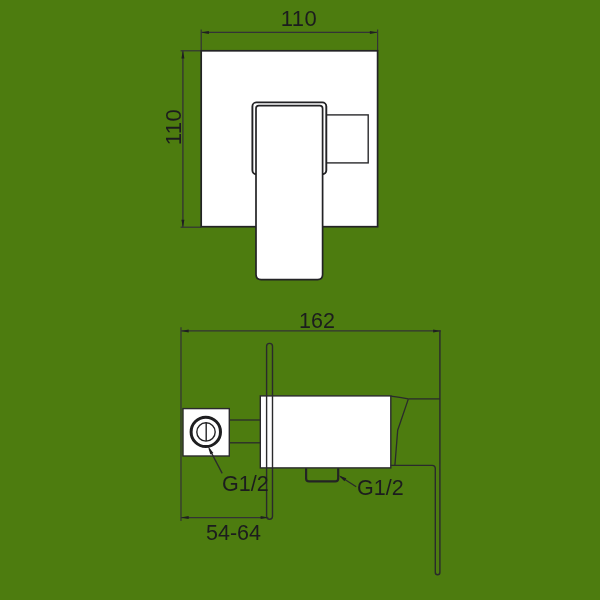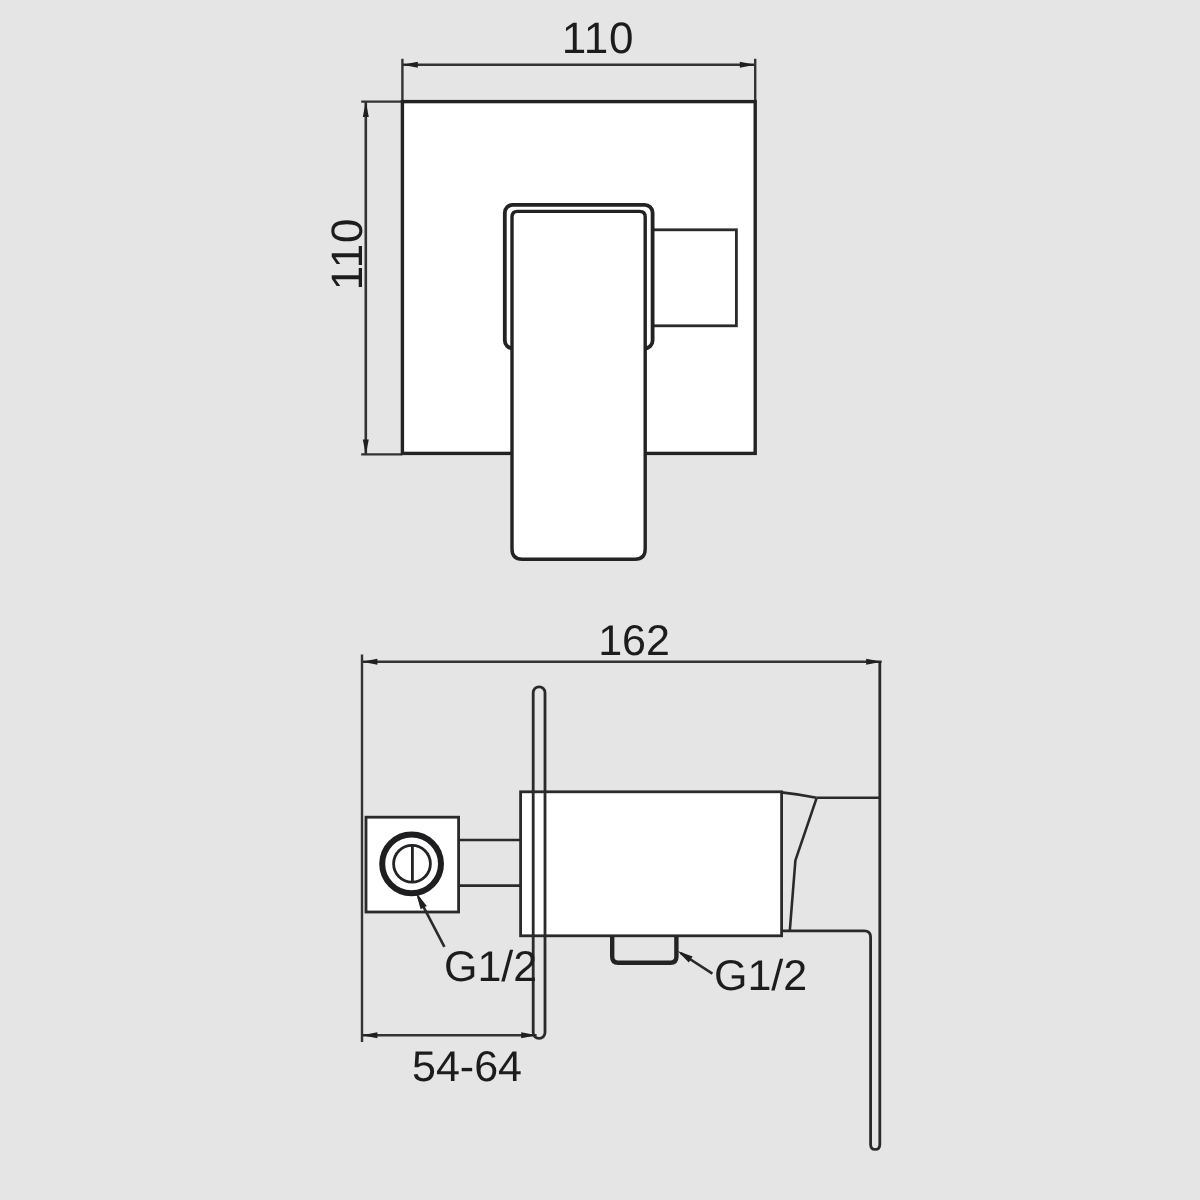--- a/index.html
+++ b/index.html
@@ -1,16 +1,16 @@
 <!DOCTYPE html>
 <html><head>
 <meta charset="utf-8">
 <style>
   html,body{margin:0;padding:0;background:#ffffff;}
-  .page{position:relative;width:600px;height:600px;background:#e5e5e5;overflow:hidden;}
+  .page{position:relative;width:600px;height:600px;background:#4d7c0f;overflow:hidden;}
   svg{position:absolute;left:0;top:0;}
   text{font-family:"Liberation Sans",sans-serif;fill:#1c1c1e;}
 </style>
 </head>
 <body>
 <div class="page">
 <svg width="600" height="600" viewBox="0 0 600 600">
 
   <g>
         <text x="299" y="26.3" font-size="22" letter-spacing="0.4" text-anchor="middle">110</text>

